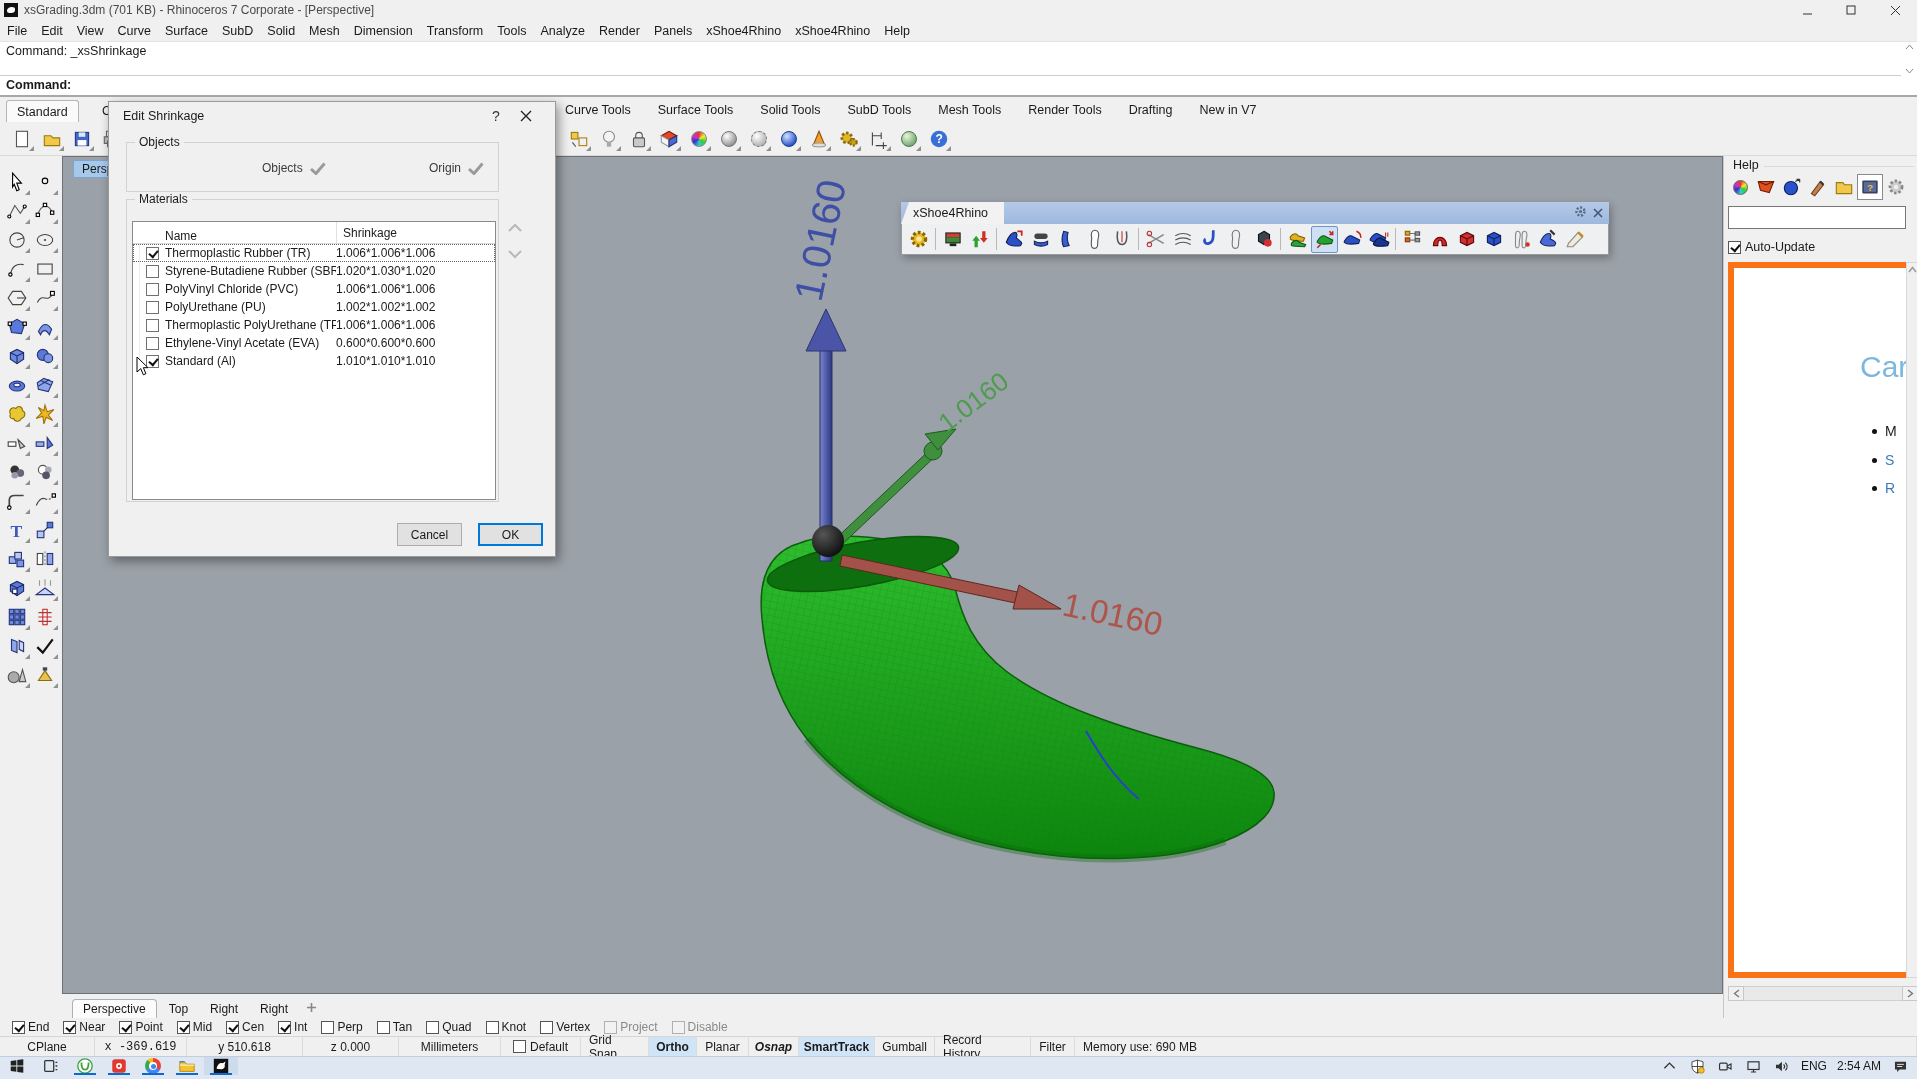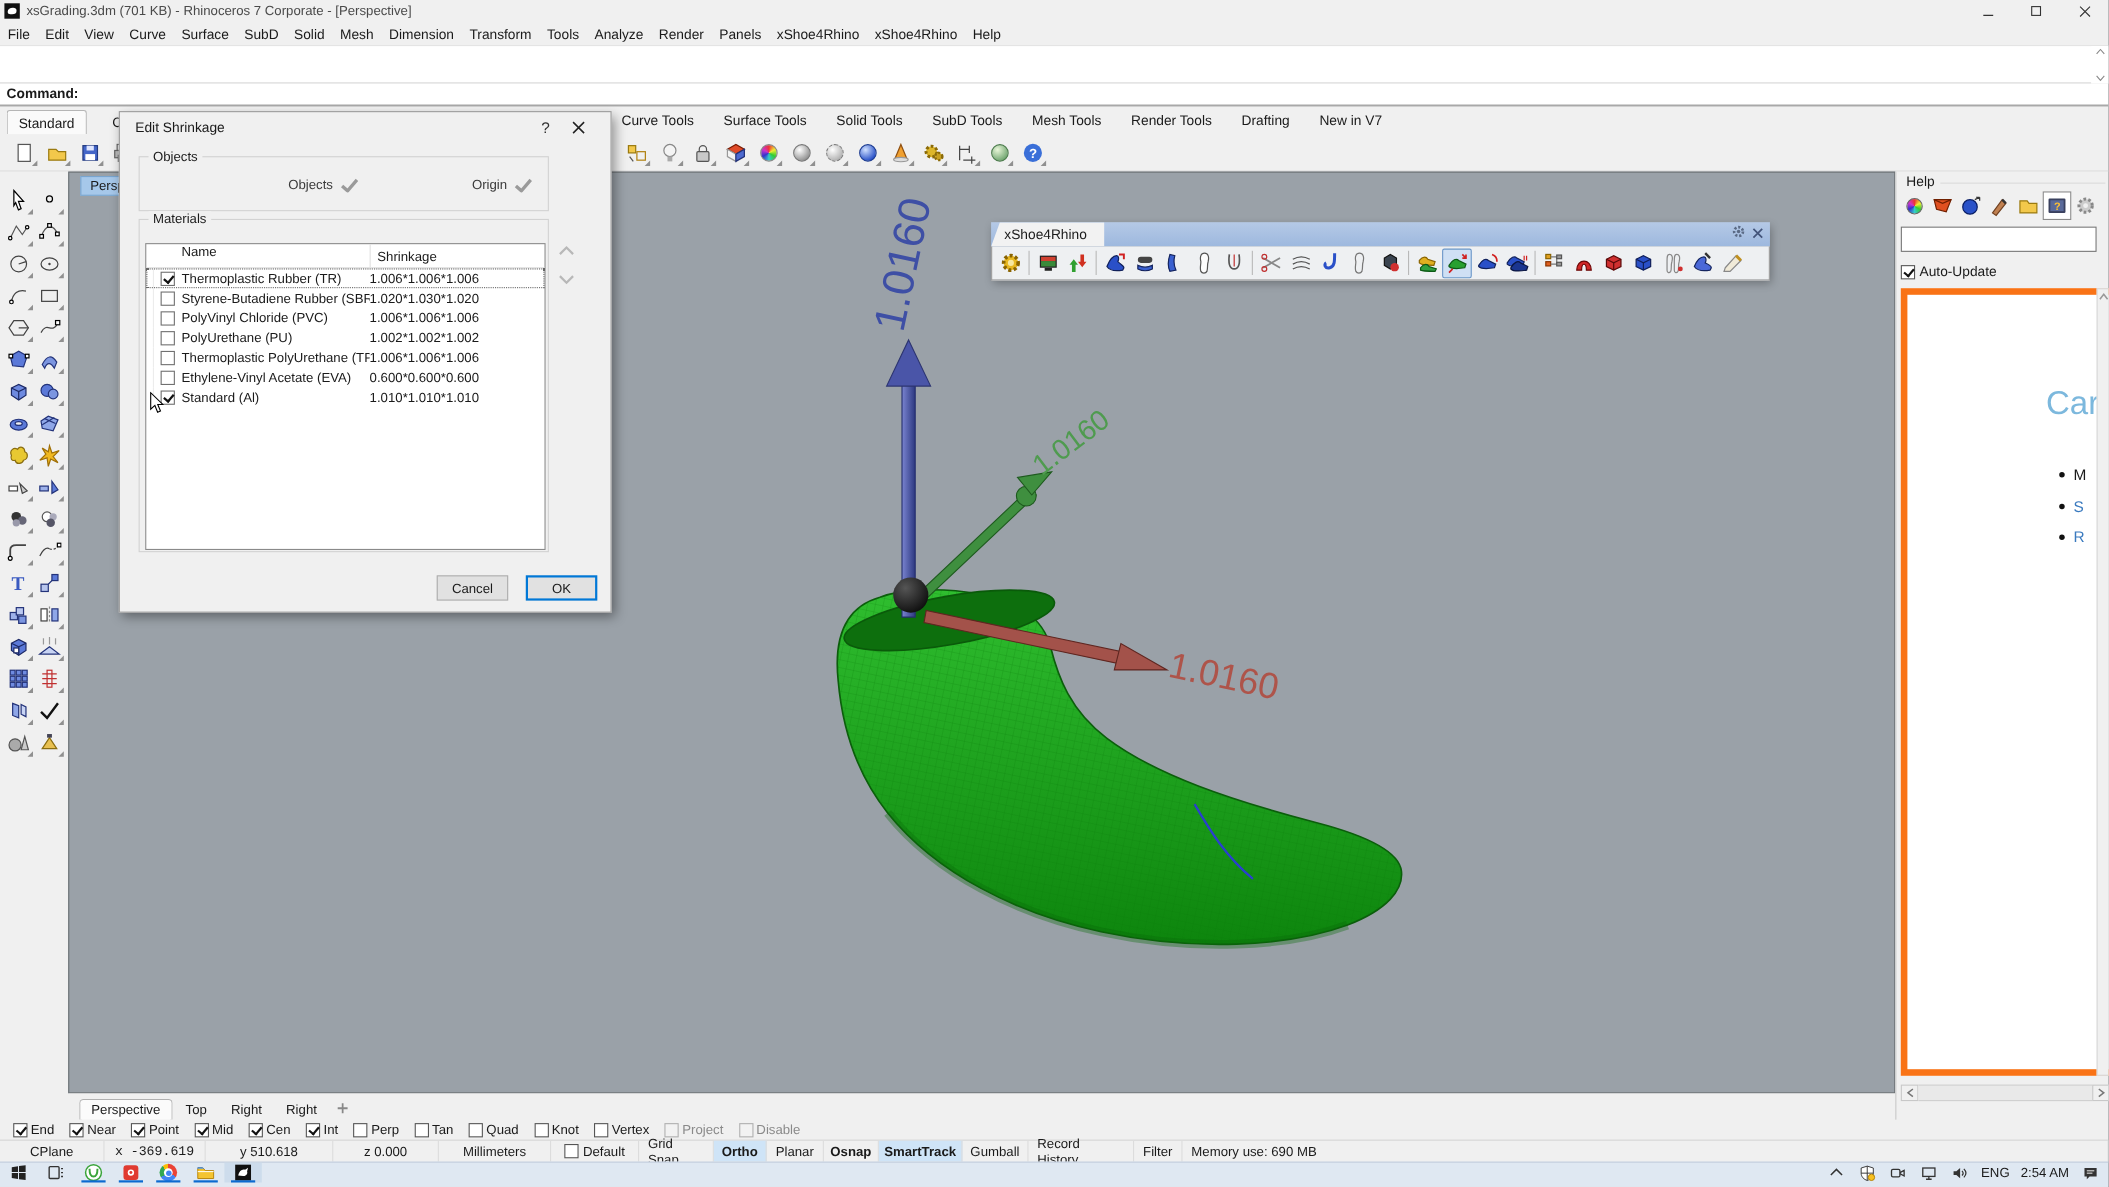--- a/index.html
+++ b/index.html
@@ -89,21 +89,21 @@
 #dlg-title{height:27px;display:flex;align-items:center;padding:0 14px;font-size:12.5px}
 #dlg-help{margin-left:auto;width:30px;text-align:center;font-size:14px;color:#333}
 #dlg-close{width:30px;display:flex;justify-content:center}
 .group{position:absolute;border:1px solid #d2d2d2}
 .glabel{position:absolute;left:8px;top:-8px;background:#f0f0f0;padding:0 4px}
 #grp-obj{left:17px;top:40px;width:373px;height:50px}
 #grp-mat{left:17px;top:97px;width:373px;height:303px}
 #objline{position:absolute;left:0;top:18px;width:100%;display:flex}
 .gchk{display:flex;align-items:center;gap:6px;color:#3a3a3a}
 #mat-table{position:absolute;left:23px;top:119px;width:364px;height:279px;background:#fff;border:1px solid #8a8a8a;z-index:51}
-#mat-head{display:flex;height:22px;border-bottom:1px solid #d9d9d9;align-items:flex-start}
+#mat-head{display:flex;height:22px;border-bottom:1px solid #d9d9d9;align-items:flex-end}
 #mat-head .h1{width:203px;padding-left:32px}
 #mat-head .h2{flex:1;border-left:1px solid #e0e0e0;padding-left:6px;height:100%;display:flex;align-items:center}
 .trow{display:flex;align-items:center;height:18px}
 .trow .gut{width:7px;align-self:stretch;border-right:1px solid #ececec}
 .trow .cb{width:13px;height:13px;border:1px solid #707070;background:#fff;margin:0 6px;position:relative;flex:none}
 .trow .cb.on::after{content:"";position:absolute;left:2px;top:2px;width:7px;height:4px;border-left:2px solid #111;border-bottom:2px solid #111;transform:rotate(-50deg)}
 .trow .nm{width:171px;white-space:nowrap;overflow:hidden}
 .trow .sh{flex:1}
 .trow.focused{outline:1px dotted #666;outline-offset:-1px}
 #mat-updown{position:absolute;left:398px;top:120px;display:flex;flex-direction:column;gap:12px}
@@ -153,20 +153,21 @@
       <span class="menu-item">Tools</span>
       <span class="menu-item">Analyze</span>
       <span class="menu-item">Render</span>
       <span class="menu-item">Panels</span>
       <span class="menu-item">xShoe4Rhino</span>
       <span class="menu-item">xShoe4Rhino</span>
       <span class="menu-item">Help</span>
     </div>
 
   <div class="abs" id="cmdhist">
+    <div>Command: _xsShrinkage</div>
   </div>
   <div class="abs" id="cmdscroll">
     <svg width="9" height="6">
         <path d="M1,5 L4.5,1 L8,5" fill="none" stroke="#888"></path>
       </svg>
     <svg width="9" height="6">
         <path d="M1,1 L4.5,5 L8,1" fill="none" stroke="#888"></path>
       </svg>
   </div>
   <div class="abs" id="cmdprompt"><span>Command:</span></div>
@@ -883,21 +884,21 @@
       <div class="scell" style="width: 116px;">y 510.618</div>
       <div class="scell" style="width: 96px;">z 0.000</div>
       <div class="scell" style="width: 102px;">Millimeters</div>
       <div class="scell" style="width: 80px; align-items: center;">
         <span class="ck"></span>
         <span style="margin-left: 4px;">Default</span>
       </div>
       <div class="scell" style="width: 68px;">Grid Snap</div>
       <div class="scell hl b" style="width: 48px;">Ortho</div>
       <div class="scell" style="width: 52px;">Planar</div>
-      <div class="scell b" style="width: 50px;">Osnap</div>
+      <div class="scell b" style="width: 50px; font-style: italic;">Osnap</div>
       <div class="scell hl b" style="width: 76px;">SmartTrack</div>
       <div class="scell" style="width: 60px;">Gumball</div>
       <div class="scell" style="width: 96px;">Record History</div>
       <div class="scell" style="width: 44px;">Filter</div>
       <div class="scell" style="flex: 1 1 0%; justify-content: flex-start;">Memory use: 690 MB</div>
     </div>
 
   <div class="abs" id="taskbar">
     <div id="tkapps" style="display:flex">
         <div class="tkb">

